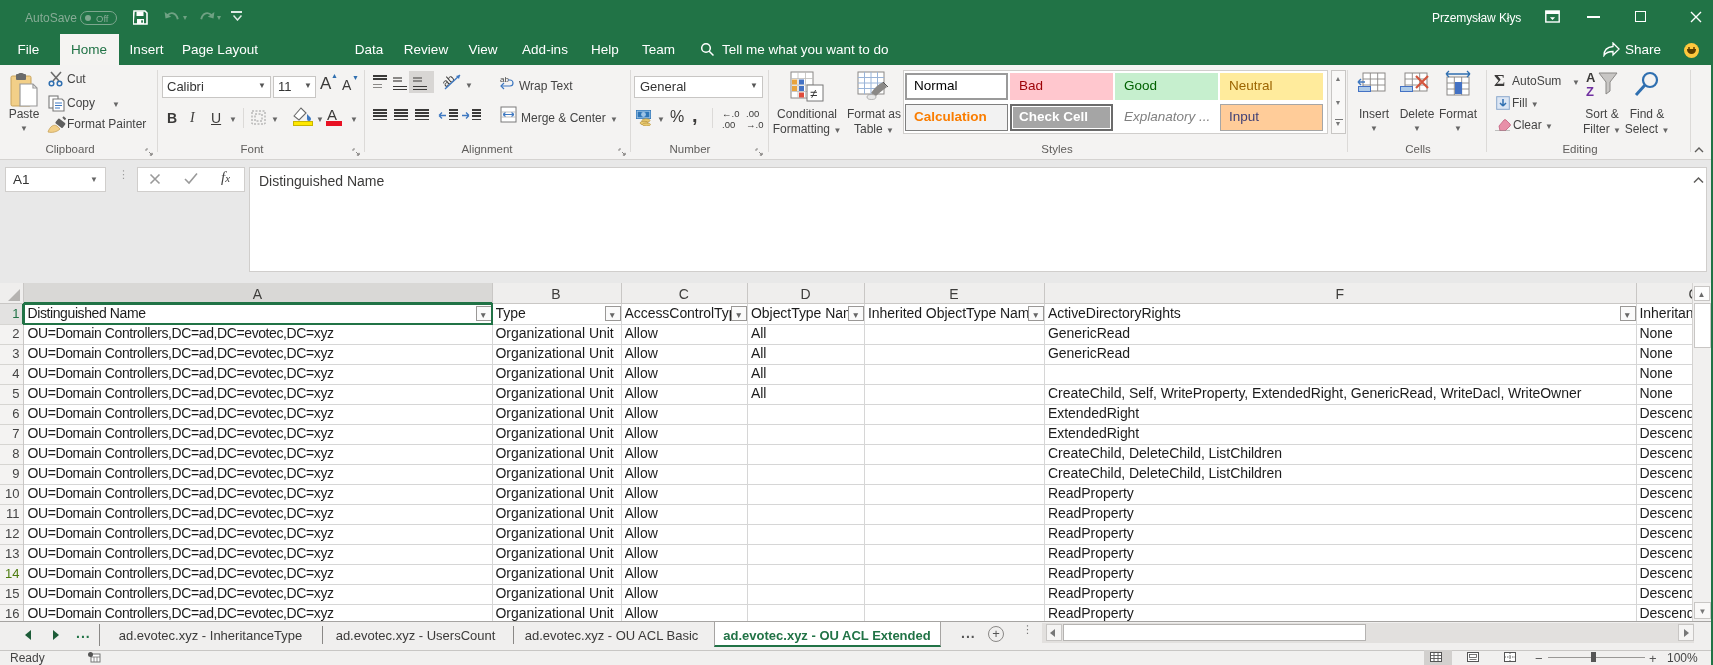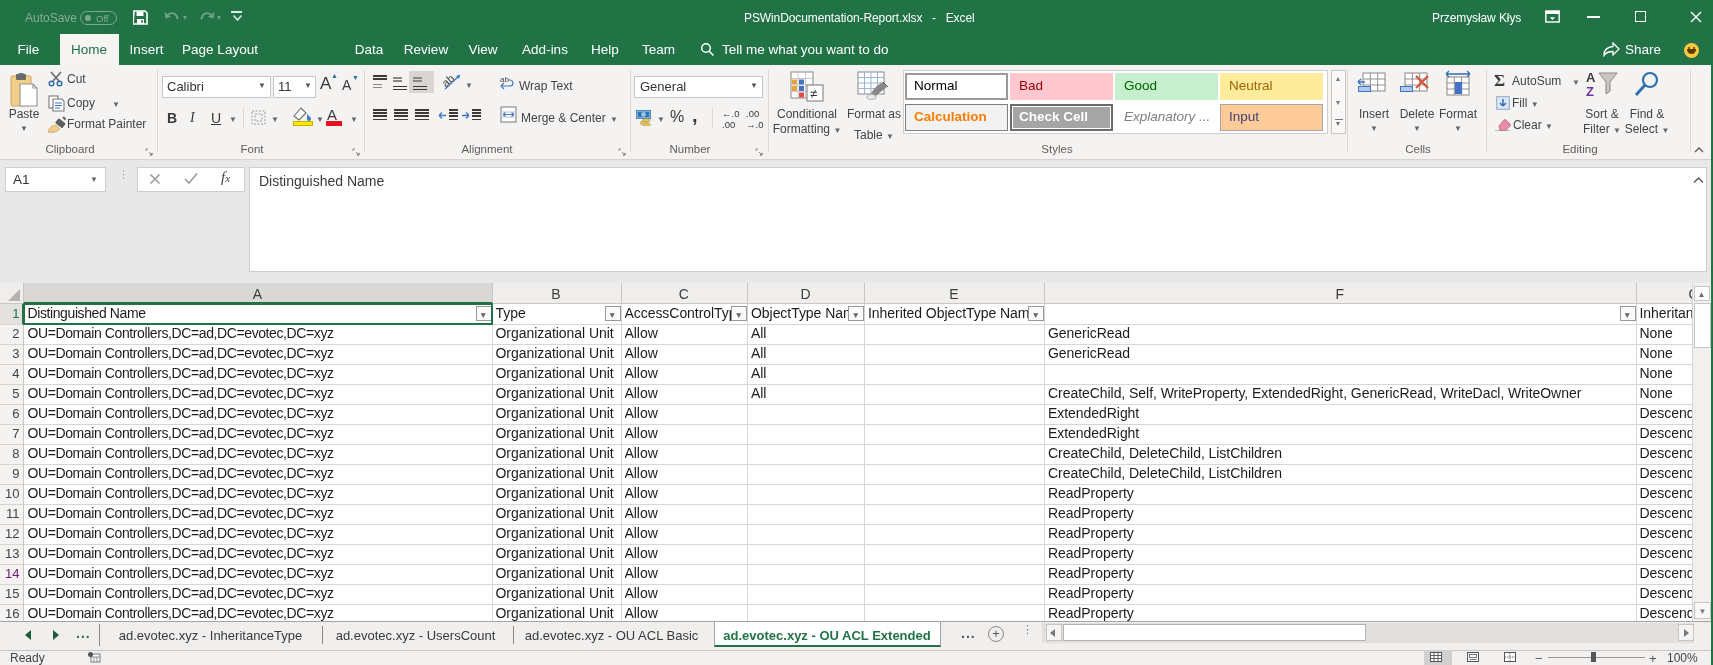--- a/index.html
+++ b/index.html
@@ -28,21 +28,20 @@
 <div class="abs" style="left:183px;top:13px;color:#6fa183;font-size:8px;">▾</div>
 <svg class="ic" style="left:198px;top:10px;" width="17" height="15" viewBox="0 0 17 15">
  <path d="M13.8 5.4 C10.2 1.6 4.8 2.6 3.2 9.2" fill="none" stroke="#6fa183" stroke-width="1.9"></path>
  <polygon points="16.4,2.0 15.5,8.4 9.8,6.8" fill="#6fa183"></polygon>
 </svg>
 <div class="abs" style="left:217px;top:13px;color:#6fa183;font-size:8px;">▾</div>
 <div class="abs" style="left:231px;top:11px;width:11px;height:1.6px;background:#dfece5;"></div>
 <svg class="ic" style="left:232.5px;top:15px;" width="9" height="6" viewBox="0 0 9 6">
       <path d="M0.5 0.5 L4.5 5 L8.5 0.5" fill="none" stroke="#dfece5" stroke-width="1.5"></path>
     </svg>
-<div class="abs" style="left:744px;top:10.5px;width:400px;white-space:nowrap;color:#fff;font-size:12px;letter-spacing:-0.1px;">PSWinDocumentation-Report.xlsx&nbsp;&nbsp; -&nbsp;&nbsp; Excel</div>
 <div class="abs" style="left:1432px;top:10.5px;color:#fff;font-size:12px;letter-spacing:-0.1px;white-space:nowrap;">Przemysław Kłys</div>
 <svg class="ic" style="left:1545px;top:10px;" width="15" height="14" viewBox="0 0 15 14">
  <rect x="0.8" y="1" width="13.4" height="11" fill="none" stroke="#fff" stroke-width="1.4"></rect>
  <rect x="0.8" y="1" width="13.4" height="3" fill="#fff"></rect>
  <path d="M7.5 10 l-2.6-2.8 h5.2 z" fill="#fff"></path>
 </svg>
 <div class="abs" style="left:1587px;top:16px;width:13px;height:1.6px;background:#fff;"></div>
 <div class="abs" style="left:1635px;top:11px;width:11px;height:11px;border:1.4px solid #fff;"></div>
 <svg class="ic" style="left:1690px;top:11px;" width="12" height="12" viewBox="0 0 12 12">
  <path d="M1 1 L11 11 M11 1 L1 11" stroke="#fff" stroke-width="1.4"></path>
@@ -250,21 +249,21 @@
 <div class="abs" style="left:807px;top:107px;transform:translateX(-50%);color:#444;font-size:12px;">Conditional</div>
 <div class="abs" style="left:807px;top:122px;transform:translateX(-50%);color:#444;font-size:12px;">Formatting <span style="font-size:8px;color:#666;">▼</span></div>
 <svg class="ic" style="left:857px;top:71px;" width="33" height="31" viewBox="0 0 33 31">
  <rect x="1" y="1" width="26" height="22" fill="#fff" stroke="#8a8886" stroke-width="1"></rect>
  <path d="M1 6.5 h26 M1 12 h26 M1 17.5 h26 M7.5 1 v22 M14 1 v22 M20.5 1 v22" stroke="#9ab4d8" stroke-width="1"></path>
  <path d="M14 22 c4-6 8-9 12-11 l4 5 c-4 3 -8 6 -11 9 z" fill="#8a8886"></path>
  <path d="M26 11 l5 5" stroke="#555" stroke-width="1"></path>
  <ellipse cx="14.5" cy="26" rx="4.5" ry="2.5" fill="#e8e8e8" stroke="#999" stroke-width="0.7"></ellipse>
 </svg>
 <div class="abs" style="left:874px;top:107px;transform:translateX(-50%);color:#444;font-size:12px;">Format as</div>
-<div class="abs" style="left:874px;top:128px;transform:translateX(-50%);color:#444;font-size:12px;">Table <span style="font-size:8px;color:#666;">▼</span></div>
+<div class="abs" style="left:874px;top:122px;transform:translateX(-50%);color:#444;font-size:12px;">Table <span style="font-size:8px;color:#666;">▼</span></div>
 <div class="abs" style="left:903px;top:69.5px;width:425px;height:64px;background:#fff;border:1px solid #d0cecc;"></div>
     <div class="abs" style="left:905px;top:73px;width:103px;height:27px;background:#fff;border:2px solid #9a9a9a;box-shadow:0 0 0 2px #fff inset;"></div>
     <div class="abs" style="left:914px;top:78px;color:#000;font-size:13.5px;font-weight:normal;">Normal</div>
     <div class="abs" style="left:1010px;top:73px;width:103px;height:27px;background:#ffc7ce;border:1px solid transparent;"></div>
     <div class="abs" style="left:1019px;top:78px;color:#9c0006;font-size:13.5px;font-weight:normal;">Bad</div>
     <div class="abs" style="left:1115px;top:73px;width:103px;height:27px;background:#c6efce;border:1px solid transparent;"></div>
     <div class="abs" style="left:1124px;top:78px;color:#006100;font-size:13.5px;font-weight:normal;">Good</div>
     <div class="abs" style="left:1220px;top:73px;width:103px;height:27px;background:#ffeb9c;border:1px solid transparent;"></div>
     <div class="abs" style="left:1229px;top:78px;color:#9c6500;font-size:13.5px;font-weight:normal;">Neutral</div>
     <div class="abs" style="left:905px;top:104px;width:103px;height:27px;background:#f2f2f2;border:1px solid #7f7f7f;"></div>
@@ -411,21 +410,21 @@
       <div class="abs" style="left:0;top:220.5px;width:23.5px;height:20.0px;background:transparent;"></div>
       <div class="abs" style="left:0;top:220.5px;width:19.5px;height:20.0px;color:#444;font-size:13px;text-align:right;line-height:20.0px;">11</div>
       <div class="abs" style="left:0;top:240.5px;width:23.5px;height:1px;background:#c9c7c5;opacity:.7;"></div>
       <div class="abs" style="left:0;top:240.5px;width:23.5px;height:20.0px;background:transparent;"></div>
       <div class="abs" style="left:0;top:240.5px;width:19.5px;height:20.0px;color:#444;font-size:13px;text-align:right;line-height:20.0px;">12</div>
       <div class="abs" style="left:0;top:260.5px;width:23.5px;height:1px;background:#c9c7c5;opacity:.7;"></div>
       <div class="abs" style="left:0;top:260.5px;width:23.5px;height:20.0px;background:transparent;"></div>
       <div class="abs" style="left:0;top:260.5px;width:19.5px;height:20.0px;color:#444;font-size:13px;text-align:right;line-height:20.0px;">13</div>
       <div class="abs" style="left:0;top:280.5px;width:23.5px;height:1px;background:#c9c7c5;opacity:.7;"></div>
       <div class="abs" style="left:0;top:280.5px;width:23.5px;height:20.0px;background:transparent;"></div>
-      <div class="abs" style="left:0;top:280.5px;width:19.5px;height:20.0px;color:#701a75;font-size:13px;text-align:right;line-height:20.0px;">14</div>
+      <div class="abs" style="left:0;top:280.5px;width:19.5px;height:20.0px;color:#4d7c0f;font-size:13px;text-align:right;line-height:20.0px;">14</div>
       <div class="abs" style="left:0;top:300.5px;width:23.5px;height:1px;background:#c9c7c5;opacity:.7;"></div>
       <div class="abs" style="left:0;top:300.5px;width:23.5px;height:20.0px;background:transparent;"></div>
       <div class="abs" style="left:0;top:300.5px;width:19.5px;height:20.0px;color:#444;font-size:13px;text-align:right;line-height:20.0px;">15</div>
       <div class="abs" style="left:0;top:320.5px;width:23.5px;height:1px;background:#c9c7c5;opacity:.7;"></div>
       <div class="abs" style="left:0;top:320.5px;width:23.5px;height:20.0px;background:transparent;"></div>
       <div class="abs" style="left:0;top:320.5px;width:19.5px;height:20.0px;color:#444;font-size:13px;text-align:right;line-height:20.0px;">16</div>
       <div class="abs" style="left:491.5px;top:20.5px;width:1px;height:317.5px;background:#d6d6d6;"></div>
       <div class="abs" style="left:620.5px;top:20.5px;width:1px;height:317.5px;background:#d6d6d6;"></div>
       <div class="abs" style="left:747.0px;top:20.5px;width:1px;height:317.5px;background:#d6d6d6;"></div>
       <div class="abs" style="left:864.0px;top:20.5px;width:1px;height:317.5px;background:#d6d6d6;"></div>
@@ -445,20 +444,21 @@
       <div class="abs" style="left:23.5px;top:240.5px;width:1668.5px;height:1px;background:#d6d6d6;"></div>
       <div class="abs" style="left:23.5px;top:260.5px;width:1668.5px;height:1px;background:#d6d6d6;"></div>
       <div class="abs" style="left:23.5px;top:280.5px;width:1668.5px;height:1px;background:#d6d6d6;"></div>
       <div class="abs" style="left:23.5px;top:300.5px;width:1668.5px;height:1px;background:#d6d6d6;"></div>
       <div class="abs" style="left:23.5px;top:320.5px;width:1668.5px;height:1px;background:#d6d6d6;"></div>
       <div class="abs" style="left:27.5px;top:20.5px;width:464.0px;height:20.0px;line-height:19.0px;font-size:14px;color:#1c1c1c;white-space:nowrap;overflow:hidden;letter-spacing:-0.4px;">Distinguished Name</div>
       <div class="abs" style="left:495.5px;top:20.5px;width:125.0px;height:20.0px;line-height:19.0px;font-size:14px;color:#1c1c1c;white-space:nowrap;overflow:hidden;letter-spacing:-0.05px;">Type</div>
       <div class="abs" style="left:624.5px;top:20.5px;width:122.5px;height:20.0px;line-height:19.0px;font-size:14px;color:#1c1c1c;white-space:nowrap;overflow:hidden;letter-spacing:-0.05px;">AccessControlType</div>
       <div class="abs" style="left:751.0px;top:20.5px;width:113.0px;height:20.0px;line-height:19.0px;font-size:14px;color:#1c1c1c;white-space:nowrap;overflow:hidden;letter-spacing:-0.05px;">ObjectType Name</div>
       <div class="abs" style="left:868.0px;top:20.5px;width:176.0px;height:20.0px;line-height:19.0px;font-size:14px;color:#1c1c1c;white-space:nowrap;overflow:hidden;letter-spacing:-0.05px;">Inherited ObjectType Name</div>
+      <div class="abs" style="left:1048.0px;top:20.5px;width:587.5px;height:20.0px;line-height:19.0px;font-size:14px;color:#1c1c1c;white-space:nowrap;overflow:hidden;letter-spacing:-0.05px;">ActiveDirectoryRights</div>
       <div class="abs" style="left:1639.5px;top:20.5px;width:52.0px;height:20.0px;line-height:19.0px;font-size:14px;color:#1c1c1c;white-space:nowrap;overflow:hidden;letter-spacing:-0.05px;">InheritanceType</div>
       <div class="abs" style="left:475.5px;top:23.0px;width:16px;height:15px;background:#fafafa;border:1px solid #9a9896;"></div>
       <div class="abs" style="left:479.0px;top:26.5px;color:#666;font-size:8.5px;">▼</div>
       <div class="abs" style="left:604.5px;top:23.0px;width:16px;height:15px;background:#fafafa;border:1px solid #9a9896;"></div>
       <div class="abs" style="left:608.0px;top:26.5px;color:#666;font-size:8.5px;">▼</div>
       <div class="abs" style="left:731.0px;top:23.0px;width:16px;height:15px;background:#fafafa;border:1px solid #9a9896;"></div>
       <div class="abs" style="left:734.5px;top:26.5px;color:#666;font-size:8.5px;">▼</div>
       <div class="abs" style="left:848.0px;top:23.0px;width:16px;height:15px;background:#fafafa;border:1px solid #9a9896;"></div>
       <div class="abs" style="left:851.5px;top:26.5px;color:#666;font-size:8.5px;">▼</div>
       <div class="abs" style="left:1028.0px;top:23.0px;width:16px;height:15px;background:#fafafa;border:1px solid #9a9896;"></div>

